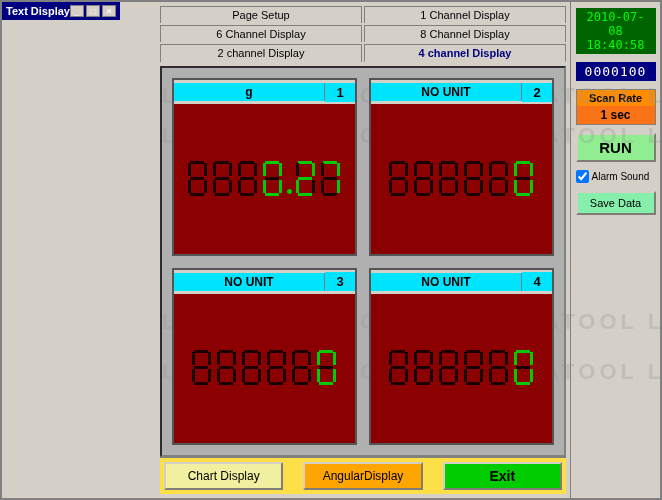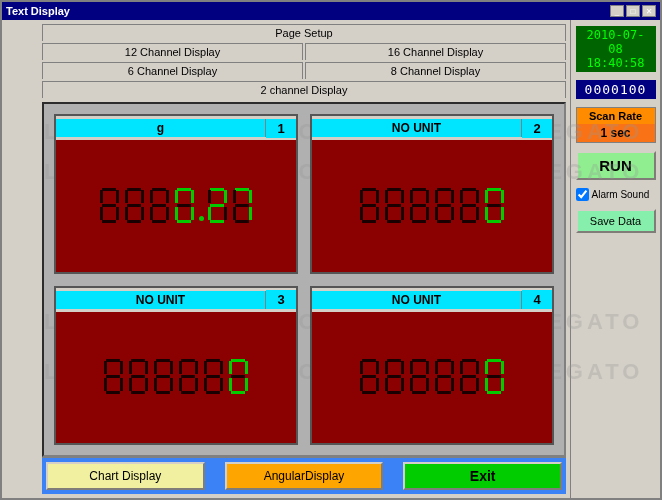--- a/index.html
+++ b/index.html
@@ -11,21 +11,21 @@
       font-size: 12px;
       overflow: hidden;
     }
 
     .window {
       width: 662px;
       height: 500px;
       background: #d4d0c8;
       border: 2px solid #808080;
       display: flex;
-      flex-direction: column;
+      flex-direction: row;
     }
 
     .title-bar {
       background: #000080;
       color: white;
       padding: 2px 4px;
       display: flex;
       align-items: center;
       justify-content: space-between;
       height: 18px;
@@ -225,21 +225,21 @@
       align-self: flex-end;
       margin-bottom: 4px;
       flex-shrink: 0;
     }
     .seg-dp.on { background: #00cc00; }
 
     .bottom-bar {
       display: flex;
       gap: 20px;
       padding: 4px;
-      background: #3b82f6;
+      background: #fde047;
       border-top: 1px solid #808080;
       flex-shrink: 0;
     }
 
     .bottom-btn {
       flex: 1;
       padding: 4px 8px;
       font-size: 12px;
       cursor: pointer;
       border: 2px outset #d4d0c8;
@@ -350,31 +350,29 @@
     </div>
   </div>
 
   <div class="main-content">
 
     <div class="left-panel">
 
       <div class="tabs-area">
         <div class="tab-row">
           <div class="tab top-single">Page Setup</div>
-        </div>
-        <div class="tab-row">
-          <div class="tab top-single">12 Channel Display</div>
-          <div class="tab top-single">16 Channel Display</div>
+          <div class="tab top-single">1 Channel Display</div>
         </div>
         <div class="tab-row">
           <div class="tab top-single">6 Channel Display</div>
           <div class="tab top-single">8 Channel Display</div>
         </div>
         <div class="tab-row">
           <div class="tab top-single">2 channel Display</div>
+          <div class="tab top-single active">4 channel Display</div>
         </div>
       </div>
 
       <div class="display-area">
 
         <div class="watermark wm1">LEGATOOL  LEGATOOL  LEGATOOL  LEGATO</div>
         <div class="watermark wm2">LEGATOOL  LEGATOOL  LEGATOOL  LEGATO</div>
         <div class="watermark wm3">LEGATOOL  LEGATOOL  LEGATOOL  LEGATO</div>
         <div class="watermark wm4">LEGATOOL  LEGATOOL  LEGATOOL  LEGATO</div>
 

